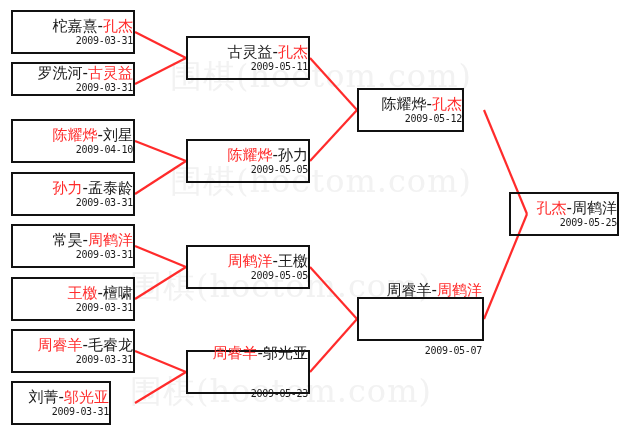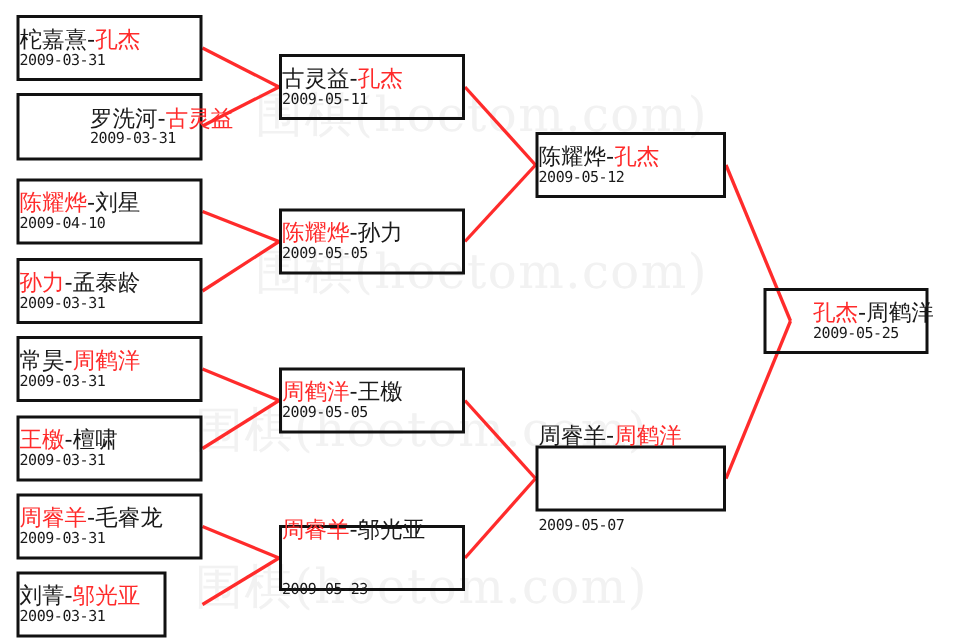--- a/index.html
+++ b/index.html
@@ -39,21 +39,21 @@
     z-index: 1;
   }
   .match-box {
     position: absolute;
     box-sizing: border-box;
     border: 2px solid #c2410c;
     background: transparent;
     z-index: 2;
     display: flex;
     flex-direction: column;
-    align-items: flex-start;
+    align-items: flex-end;
     justify-content: center;
     line-height: 1.12;
   }
   .players {
     font-size: 15px;
     color: #1a1a1a;
     white-space: nowrap;
     font-family: "DejaVu Sans", "Liberation Sans", sans-serif;
   }
   .players .winner {
@@ -99,21 +99,21 @@
       <line x1="310" y1="267" x2="357" y2="319" stroke="#ff2b2b" stroke-width="2.2"></line>
       <line x1="310" y1="372" x2="357" y2="319" stroke="#ff2b2b" stroke-width="2.2"></line>
       <line x1="484" y1="110" x2="527" y2="214" stroke="#ff2b2b" stroke-width="2.2"></line>
       <line x1="484" y1="319" x2="527" y2="214" stroke="#ff2b2b" stroke-width="2.2"></line>
     </svg>
 
 <div class="match-box" style="left: 11px; top: 10px; width: 124px; height: 44px; border-color: rgb(17, 17, 17);">
       <div class="players"><span class="loser">柁嘉熹</span><span class="sep">-</span><span class="winner" style="color: rgb(255, 43, 43);">孔杰</span></div>
       <div class="date">2009-03-31</div>
     </div>
-    <div class="match-box" style="left: 11px; top: 62px; width: 124px; height: 45px; border-color: rgb(17, 17, 17); padding-left: 47px;">
+    <div class="match-box" style="left: 11px; top: 62px; width: 124px; height: 34px; border-color: rgb(17, 17, 17); padding-left: 47px;">
       <div class="players"><span class="loser">罗洗河</span><span class="sep">-</span><span class="winner" style="color: rgb(255, 43, 43);">古灵益</span></div>
       <div class="date">2009-03-31</div>
     </div>
     <div class="match-box" style="left: 11px; top: 119px; width: 124px; height: 44px; border-color: rgb(17, 17, 17);">
       <div class="players"><span class="winner" style="color: rgb(255, 43, 43);">陈耀烨</span><span class="sep">-</span><span class="loser">刘星</span></div>
       <div class="date">2009-04-10</div>
     </div>
     <div class="match-box" style="left: 11px; top: 172px; width: 124px; height: 44px; border-color: rgb(17, 17, 17);">
       <div class="players"><span class="winner" style="color: rgb(255, 43, 43);">孙力</span><span class="sep">-</span><span class="loser">孟泰龄</span></div>
       <div class="date">2009-03-31</div>
@@ -143,21 +143,21 @@
       <div class="date">2009-05-05</div>
     </div>
     <div class="match-box" style="left: 186px; top: 245px; width: 124px; height: 44px; border-color: rgb(17, 17, 17);">
       <div class="players"><span class="winner" style="color: rgb(255, 43, 43);">周鹤洋</span><span class="sep">-</span><span class="loser">王檄</span></div>
       <div class="date">2009-05-05</div>
     </div>
     <div class="match-box" style="left: 186px; top: 350px; width: 124px; height: 44px; border-color: rgb(17, 17, 17); gap: 27px;">
       <div class="players"><span class="winner" style="color: rgb(255, 43, 43);">周睿羊</span><span class="sep">-</span><span class="loser">邬光亚</span></div>
       <div class="date">2009-05-23</div>
     </div>
-    <div class="match-box" style="left: 357px; top: 88px; width: 127px; height: 44px; border-color: rgb(17, 17, 17);">
+    <div class="match-box" style="left: 357px; top: 88px; width: 107px; height: 44px; border-color: rgb(17, 17, 17);">
       <div class="players"><span class="loser">陈耀烨</span><span class="sep">-</span><span class="winner" style="color: rgb(255, 43, 43);">孔杰</span></div>
       <div class="date">2009-05-12</div>
     </div>
     <div class="match-box" style="left: 357px; top: 297px; width: 127px; height: 44px; border-color: rgb(17, 17, 17); gap: 46px;">
       <div class="players"><span class="loser">周睿羊</span><span class="sep">-</span><span class="winner" style="color: rgb(255, 43, 43);">周鹤洋</span></div>
       <div class="date">2009-05-07</div>
     </div>
     <div class="match-box" style="left: 509px; top: 192px; width: 110px; height: 44px; border-color: rgb(17, 17, 17); padding-left: 31px;">
       <div class="players"><span class="winner" style="color: rgb(255, 43, 43);">孔杰</span><span class="sep">-</span><span class="loser">周鹤洋</span></div>
       <div class="date">2009-05-25</div>

